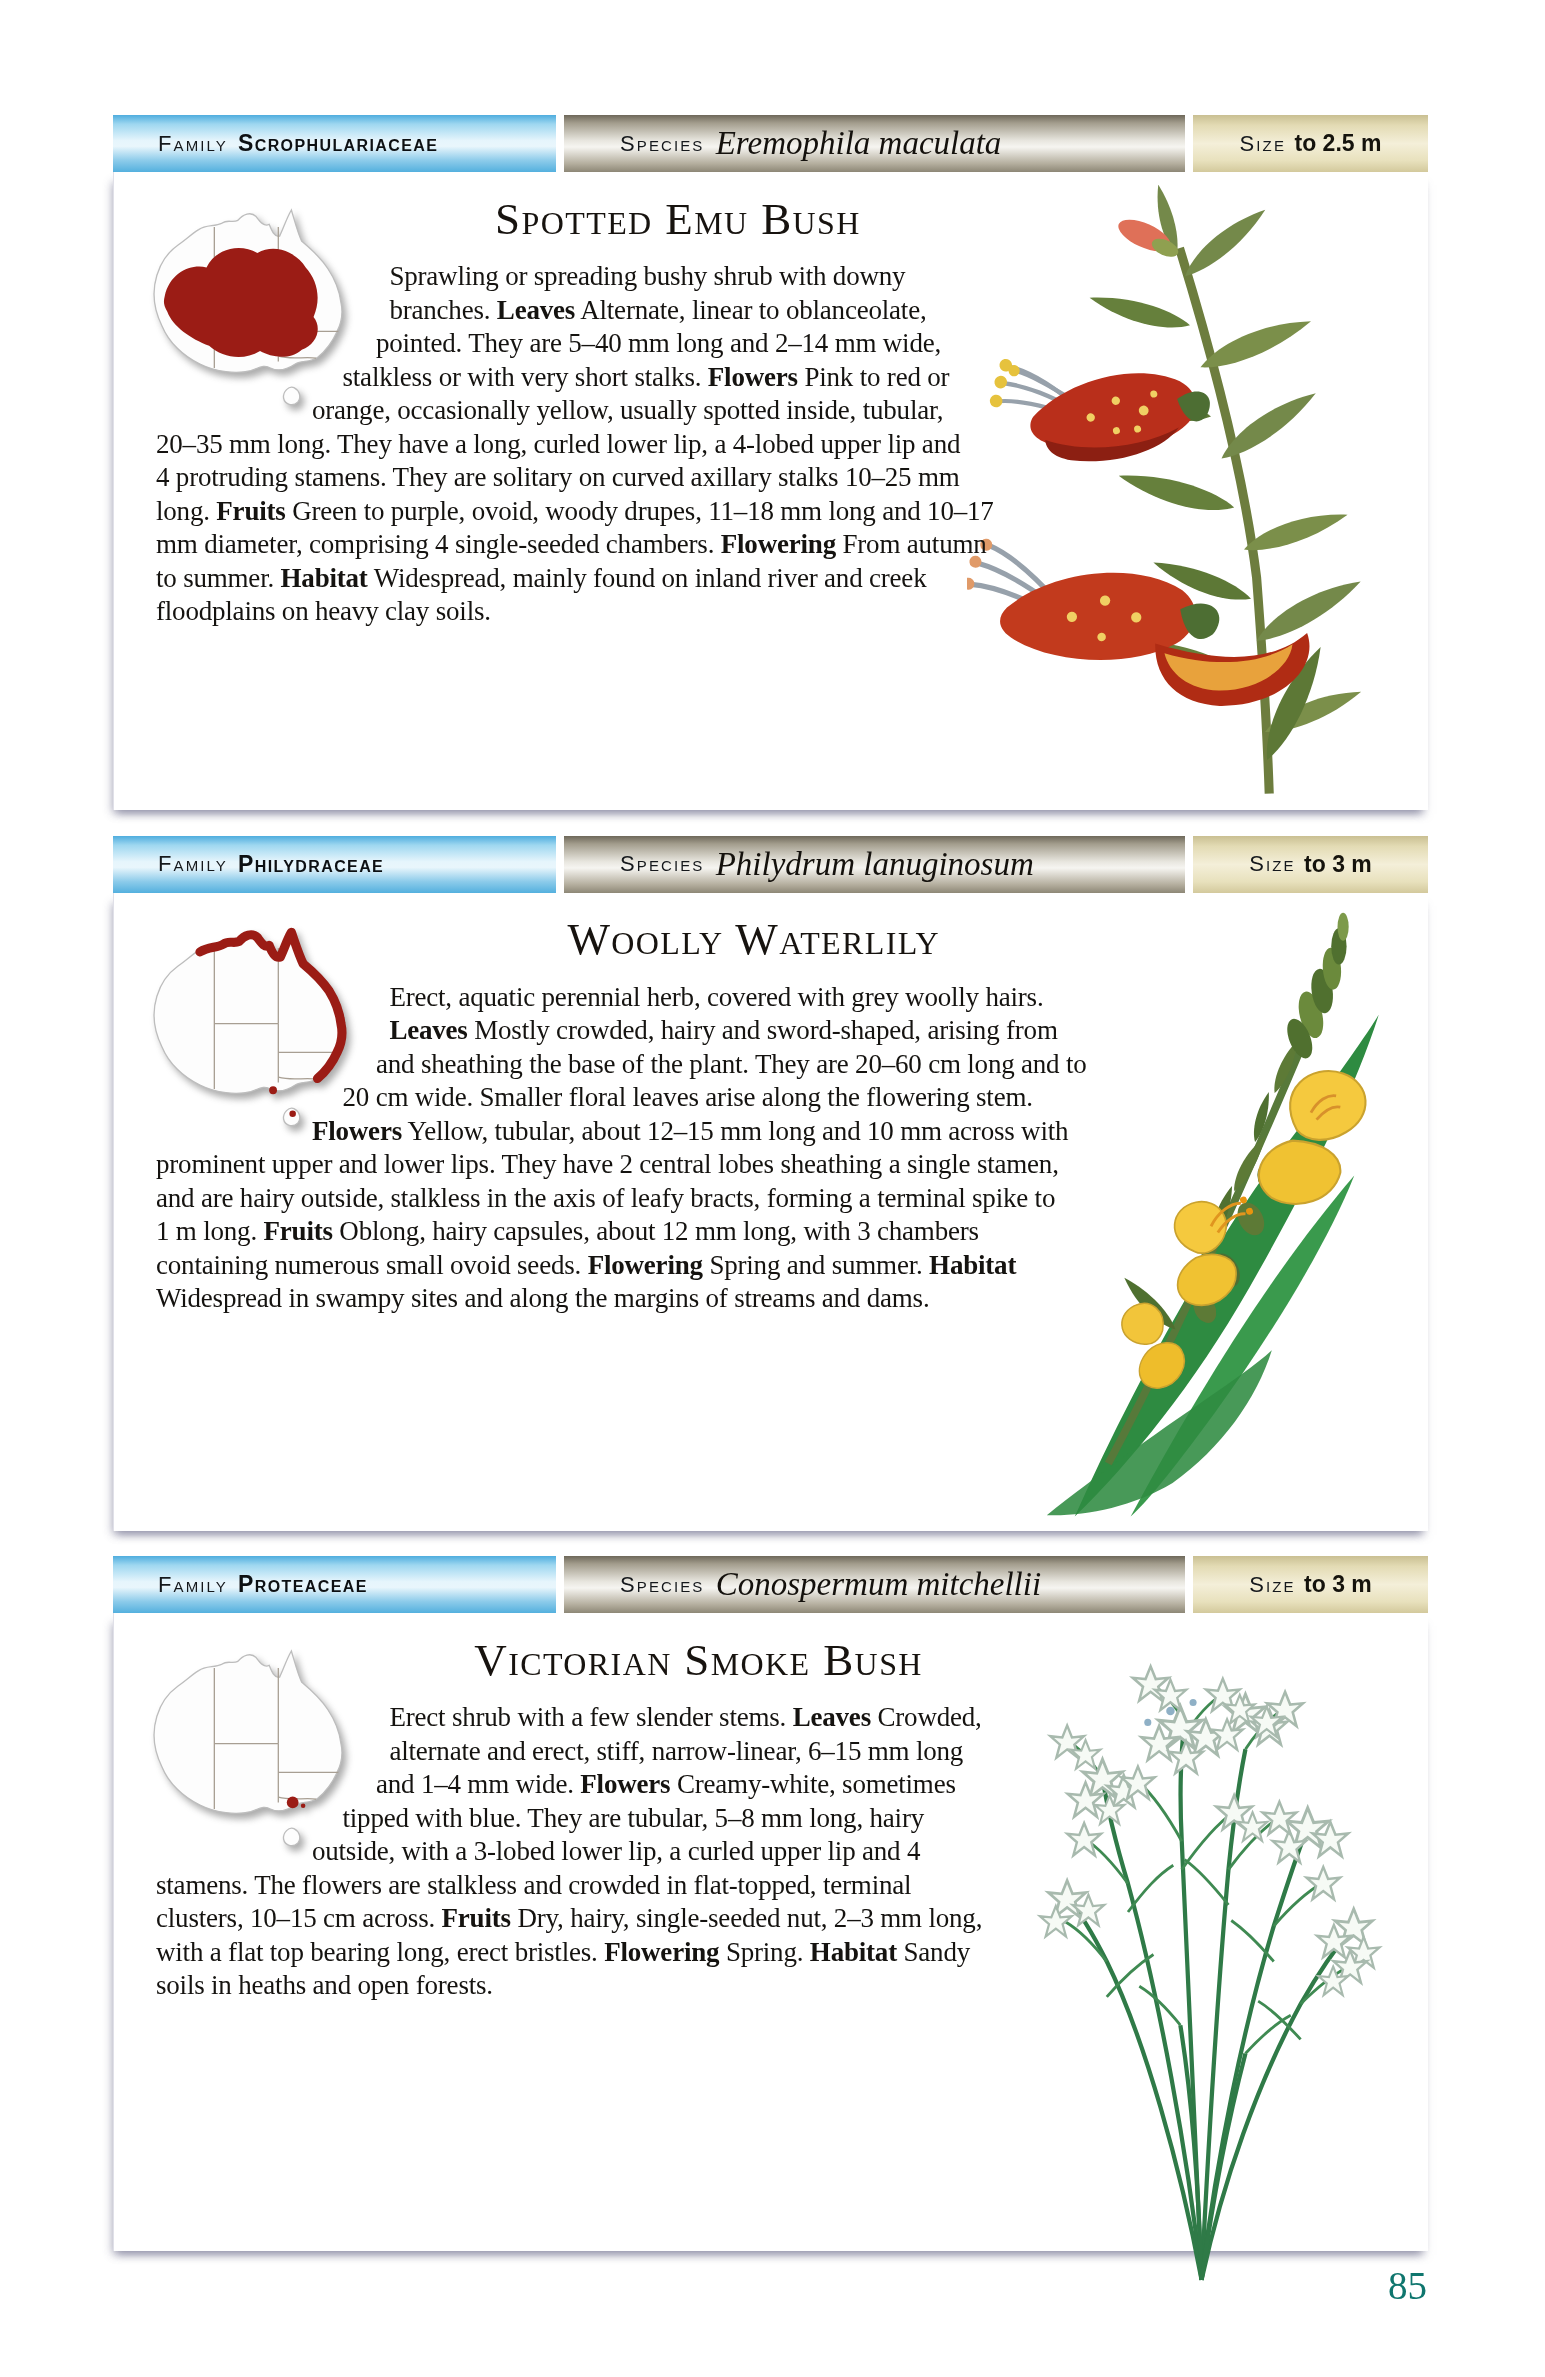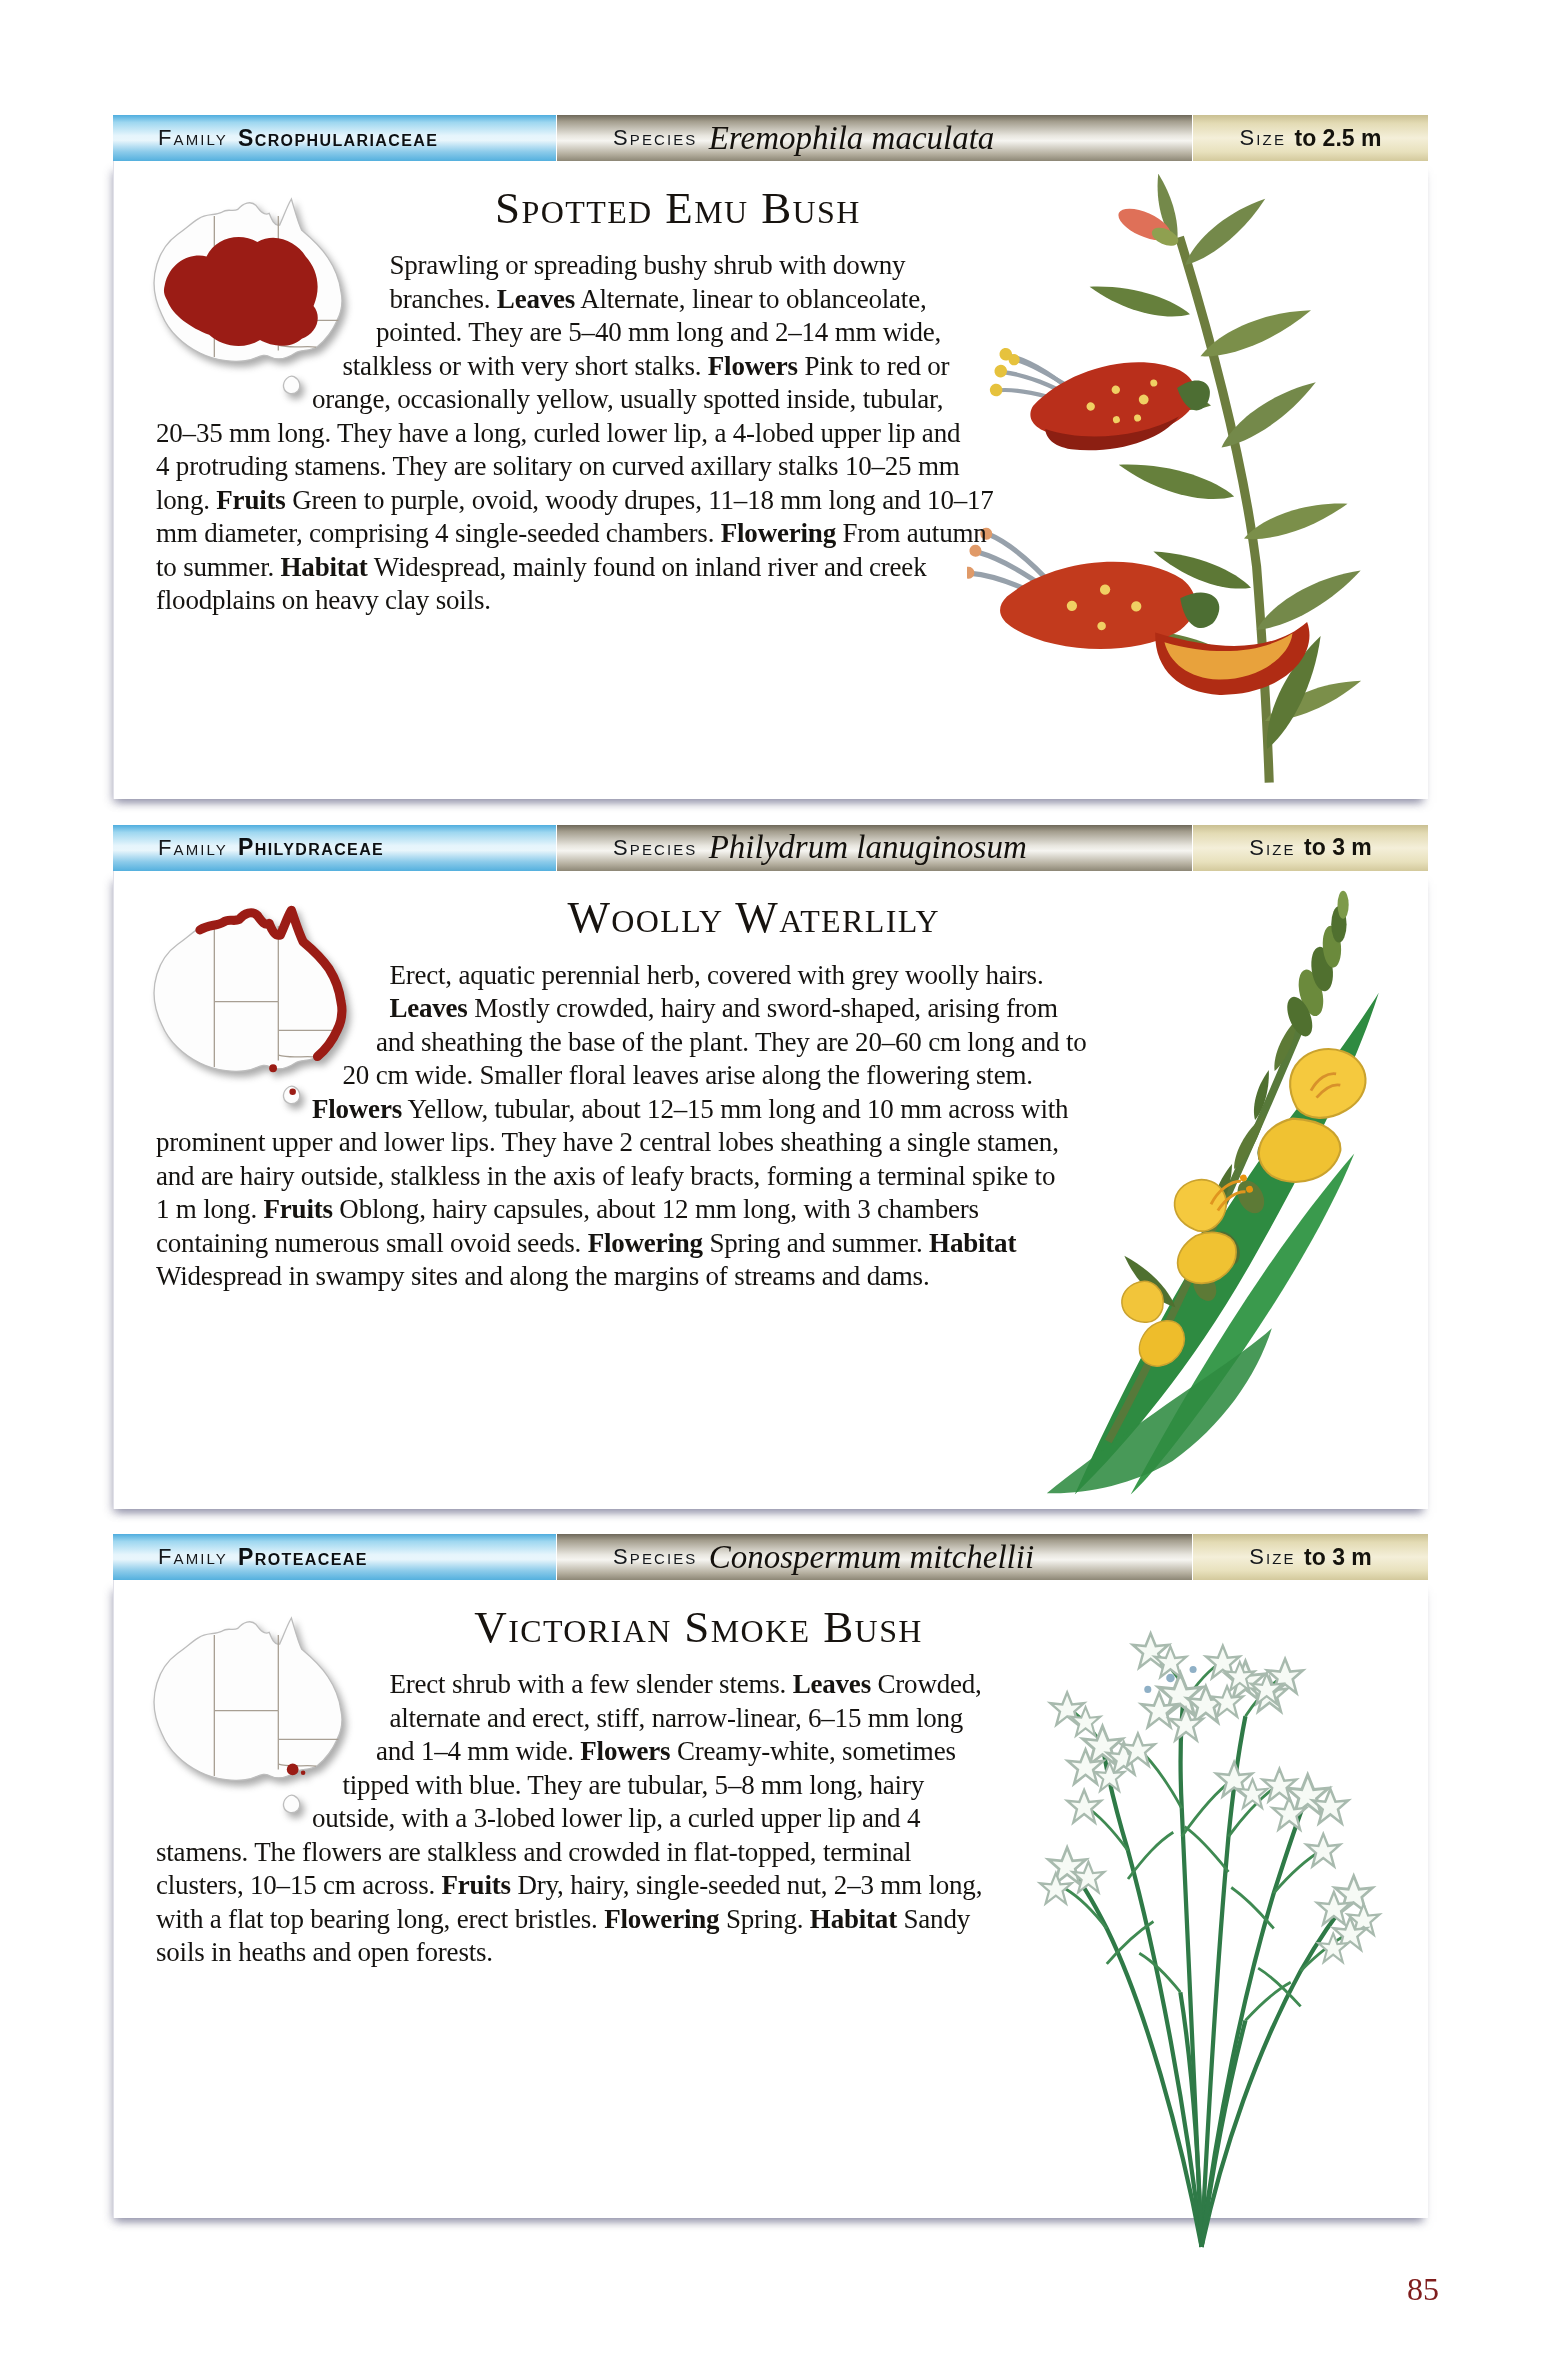--- a/index.html
+++ b/index.html
@@ -5,21 +5,21 @@
   * { margin:0; padding:0; box-sizing:border-box; }
   html,body { background:#ffffff; }
   body {
     width:1546px; height:2377px; position:relative;
     font-family:"Liberation Serif", serif; color:#141414;
   }
   .content { position:absolute; left:113px; top:115px; width:1315px; }
 
   
   .card { margin-bottom:25.5px; position:relative; }
-  .card-header { display:flex; height:46px; gap:1px; }
+  .card-header { display:flex; height:57px; gap:8px; }
   .seg { display:flex; align-items:center; }
   .seg-family {
     width:443px; padding-left:45px;
     background:linear-gradient(180deg,#4fadde 0%,#9ed7f0 16%,#e6f5fc 45%,#e9f6fc 55%,#8ccbea 80%,#54b0de 100%);
   }
   .seg-species {
     flex:1; padding-left:56px;
     background:linear-gradient(180deg,#6e685a 0%,#a39d8d 14%,#e8e6df 45%,#f6f5f1 56%,#b5af9f 85%,#8d8776 100%);
   }
   .seg-size {
@@ -73,22 +73,22 @@
     margin:5.7px 0 17px 0; color:#17130f;
   }
   h2.entry-title span { display:block; }
   .body-text {
     font-size:27px; line-height:1.24; text-align:left; color:#151310;
     letter-spacing:-0.2px;
   }
   .body-text b { font-weight:bold; }
 
   .page-num {
-    position:absolute; right:107px; bottom:69px;
-    font-size:32px; color:#7f1d1d;
+    position:absolute; right:119px; bottom:69px;
+    font-size:39px; color:#0f766e;
   }
   .hidden-defs { position:absolute; width:0; height:0; overflow:hidden; }
 </style>
 </head>
 <body>
 
 <svg class="hidden-defs" aria-hidden="true">
   <defs>
     <g id="aus-base">
       <path d="M238,16 C244,36 248,52 254,64 C266,74 282,88 294,106 C306,124 312,142 314,158

